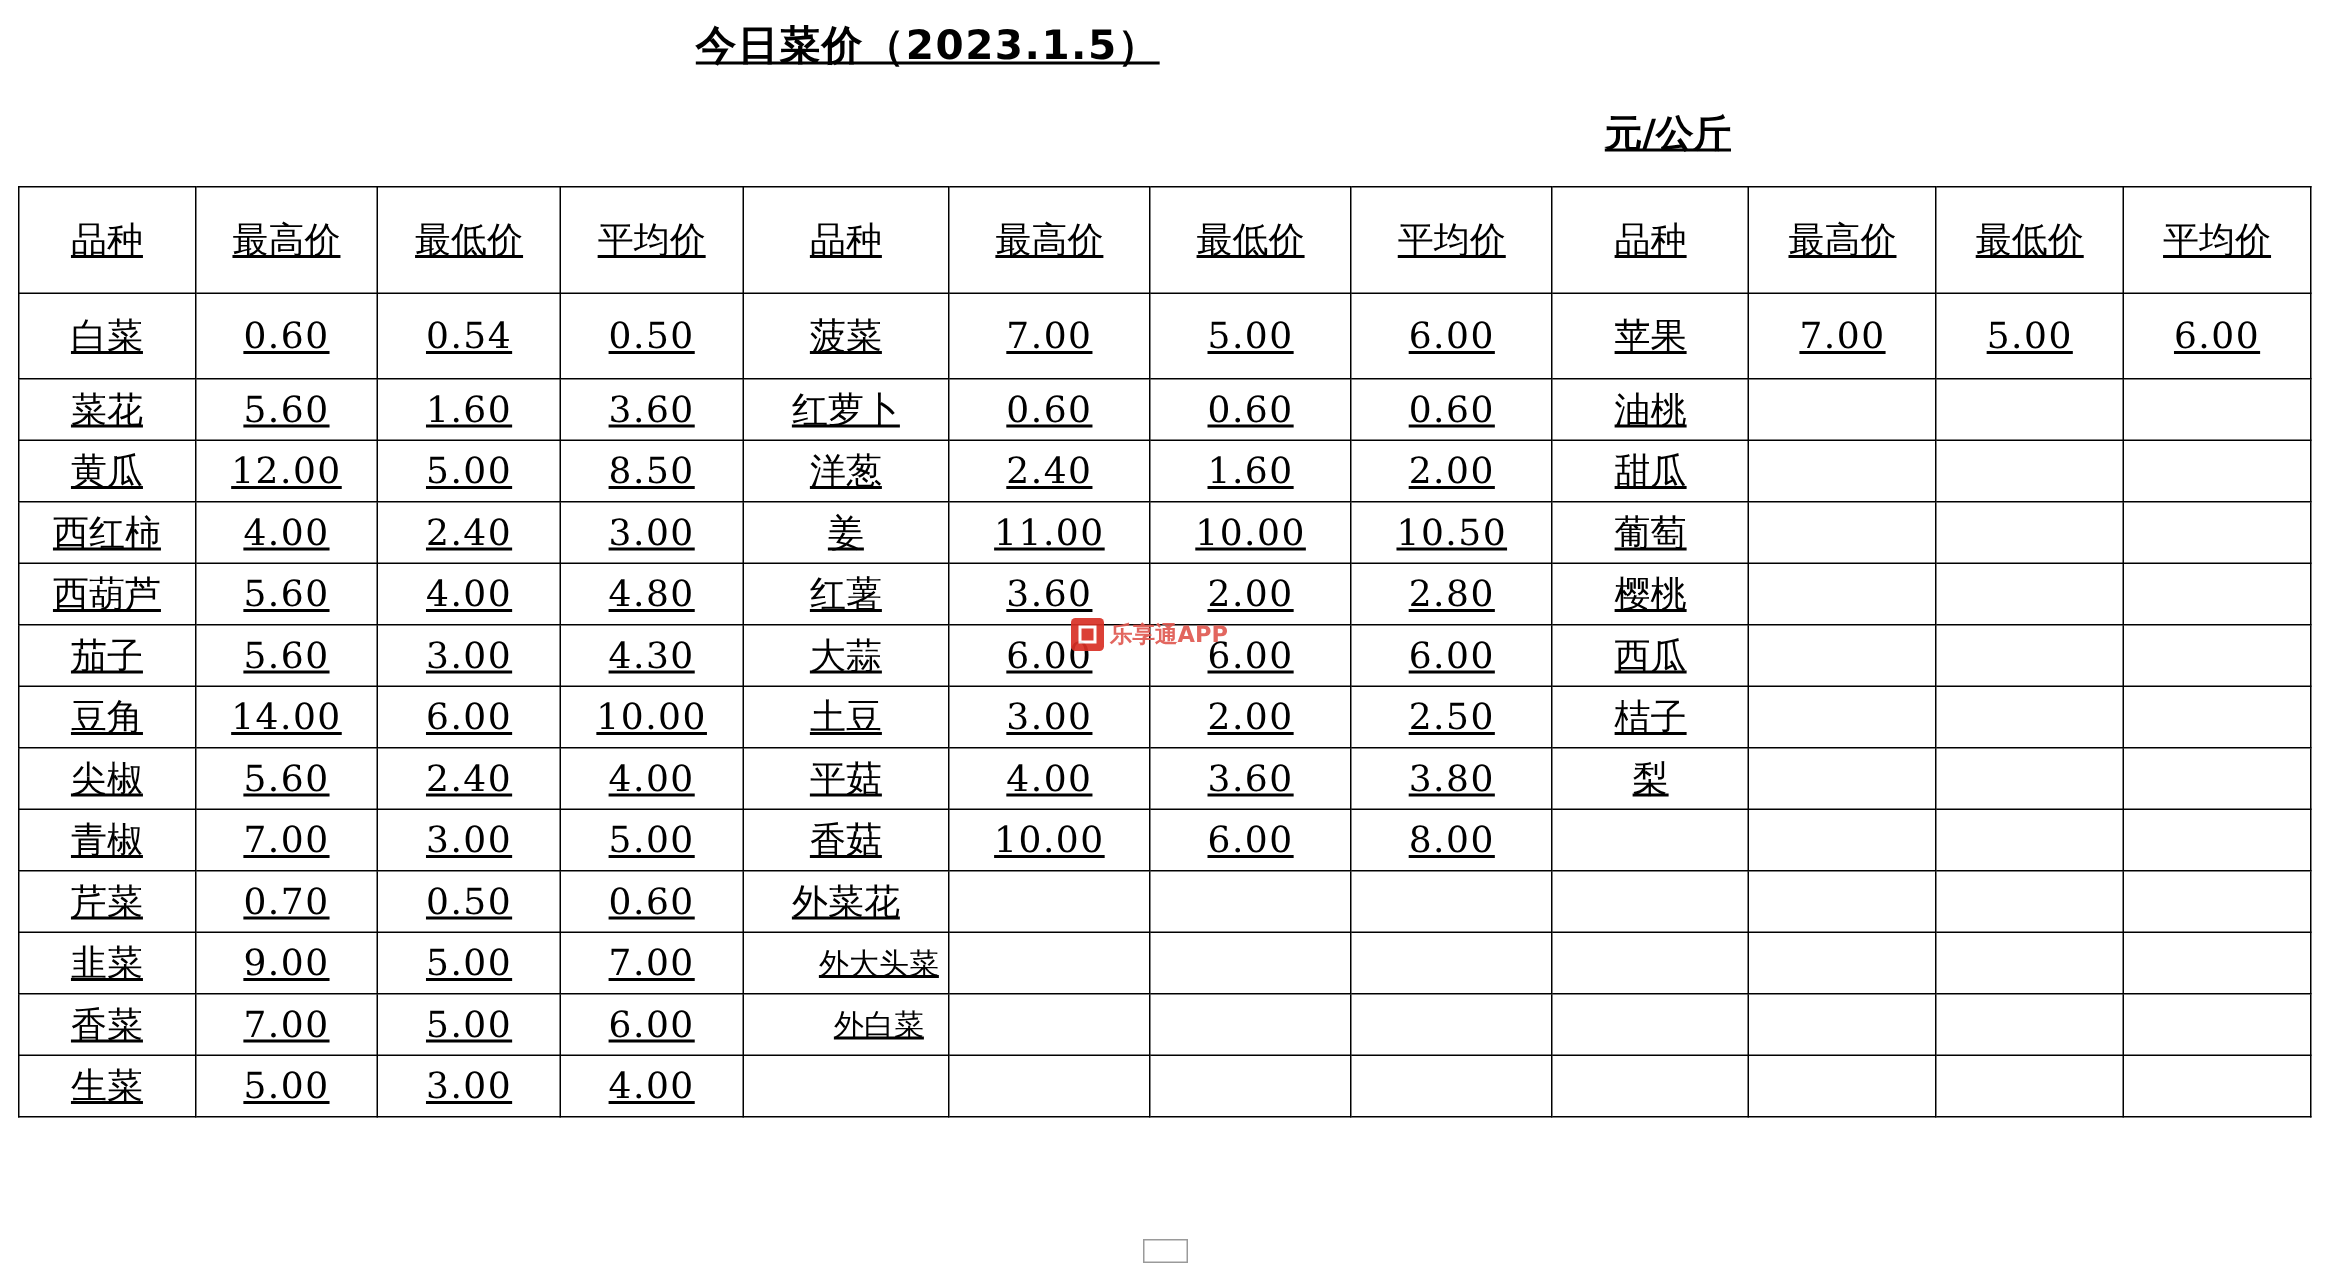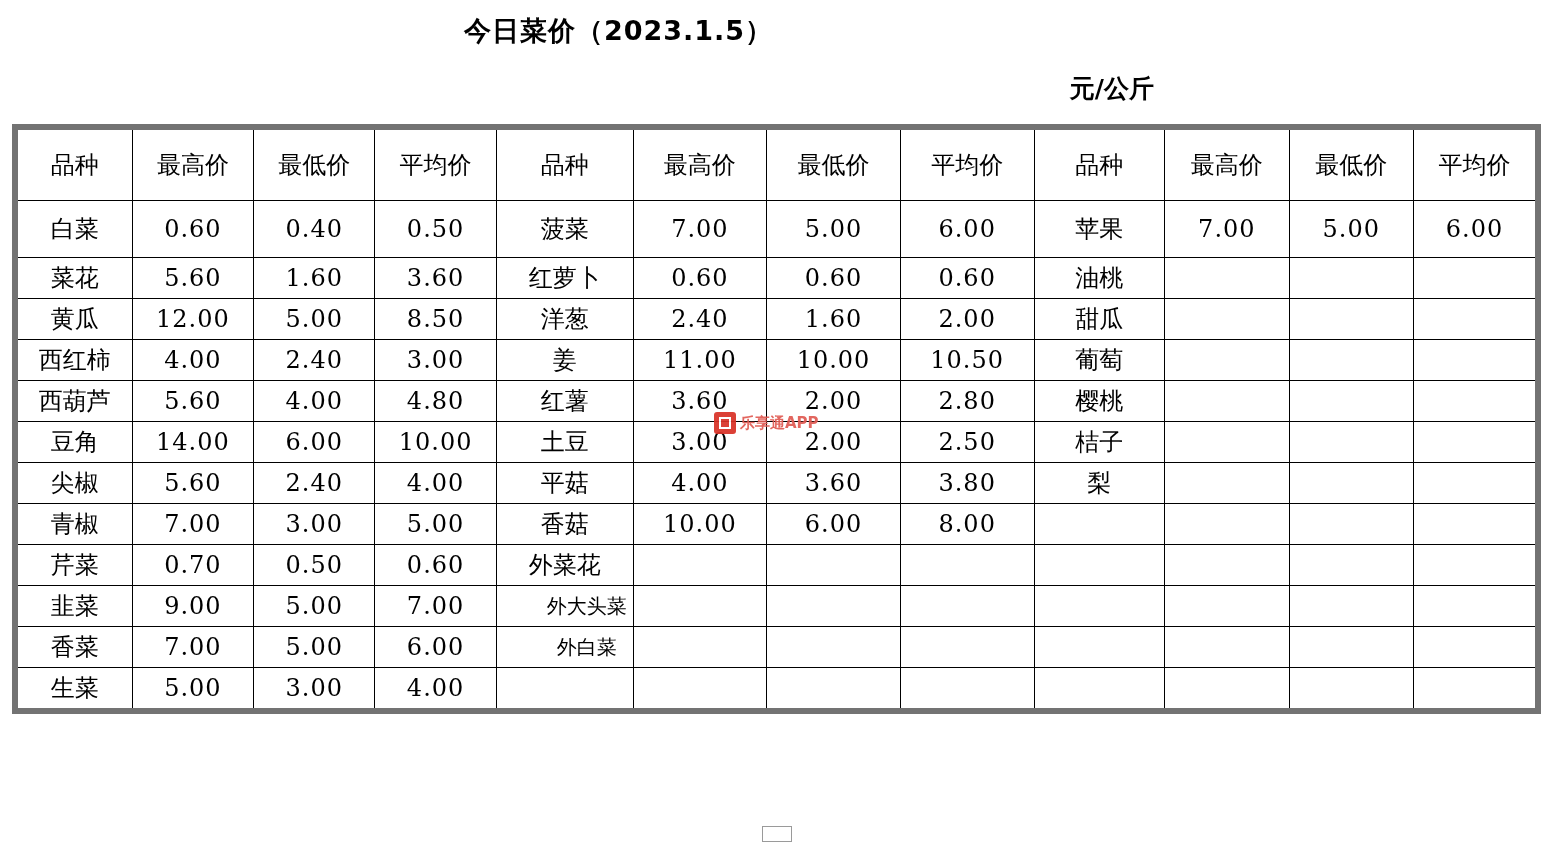--- a/index.html
+++ b/index.html
@@ -13,20 +13,21 @@
     font-family: "DejaVu Serif", "Liberation Serif", serif;
     color: #000000;
     overflow: hidden;
     position: relative;
   }
   .page {
     position: relative;
     width: 1237px;
     height: 842px;
     box-sizing: border-box;
+    text-decoration: underline;
   }
   .title {
     text-align: center;
     font-family: "DejaVu Sans", "Liberation Sans", sans-serif;
     font-weight: bold;
     font-size: 27px;
     letter-spacing: 1px;
     padding-top: 12px;
     height: 38px;
     line-height: 38px;
@@ -43,21 +44,21 @@
   }
   .table-wrap {
     margin-top: 18px;
     padding-left: 12px;
     padding-right: 12px;
   }
   table.price-table {
     border-collapse: collapse;
     table-layout: fixed;
     width: 1529px;
-    border: 6px solid #737373;
+    border: 1px solid #737373;
   }
   table.price-table td {
     border: 1px solid #000;
     text-align: center;
     vertical-align: middle;
     font-size: 24px;
     font-family: "DejaVu Serif", "Liberation Serif", serif;
     height: 40px;
     padding: 0;
     white-space: nowrap;
@@ -169,21 +170,21 @@
             <td class="name-cell">最低价</td>
             <td class="name-cell">平均价</td>
             <td class="name-cell">品种</td>
             <td class="name-cell">最高价</td>
             <td class="name-cell">最低价</td>
             <td class="name-cell">平均价</td>
           </tr>
           <tr class="first-data-row">
             <td class="name-cell">白菜</td>
             <td class="num-cell">0.60</td>
-            <td class="num-cell">0.40</td>
+            <td class="num-cell">0.54</td>
             <td class="num-cell">0.50</td>
             <td class="name-cell">菠菜</td>
             <td class="num-cell">7.00</td>
             <td class="num-cell">5.00</td>
             <td class="num-cell">6.00</td>
             <td class="name-cell">苹果</td>
             <td class="num-cell">7.00</td>
             <td class="num-cell">5.00</td>
             <td class="num-cell">6.00</td>
           </tr>
@@ -237,20 +238,34 @@
             <td class="name-cell">红薯</td>
             <td class="num-cell">3.60</td>
             <td class="num-cell">2.00</td>
             <td class="num-cell">2.80</td>
             <td class="name-cell">樱桃</td>
             <td class="num-cell"></td>
             <td class="num-cell"></td>
             <td class="num-cell"></td>
           </tr>
           <tr>
+            <td class="name-cell">茄子</td>
+            <td class="num-cell">5.60</td>
+            <td class="num-cell">3.00</td>
+            <td class="num-cell">4.30</td>
+            <td class="name-cell">大蒜</td>
+            <td class="num-cell">6.00</td>
+            <td class="num-cell">6.00</td>
+            <td class="num-cell">6.00</td>
+            <td class="name-cell">西瓜</td>
+            <td class="num-cell"></td>
+            <td class="num-cell"></td>
+            <td class="num-cell"></td>
+          </tr>
+          <tr>
             <td class="name-cell">豆角</td>
             <td class="num-cell">14.00</td>
             <td class="num-cell">6.00</td>
             <td class="num-cell">10.00</td>
             <td class="name-cell">土豆</td>
             <td class="num-cell">3.00</td>
             <td class="num-cell">2.00</td>
             <td class="num-cell">2.50</td>
             <td class="name-cell">桔子</td>
             <td class="num-cell"></td>

